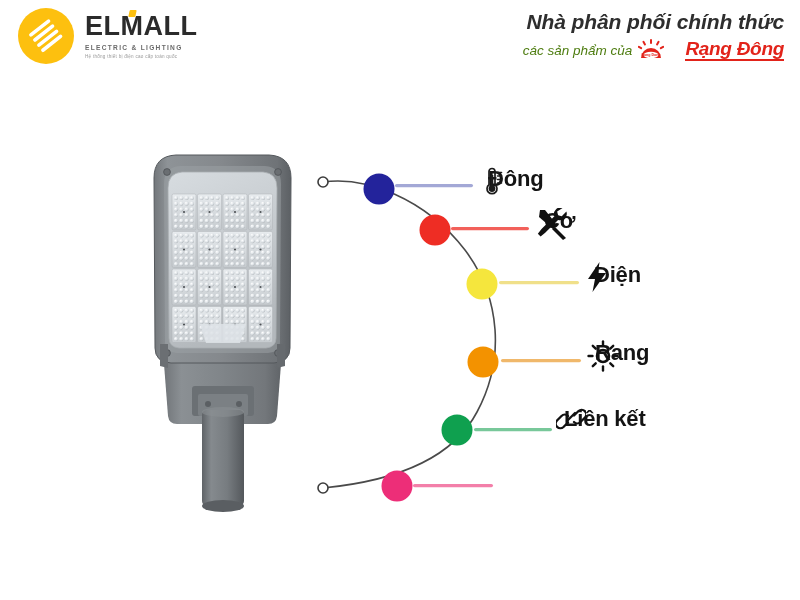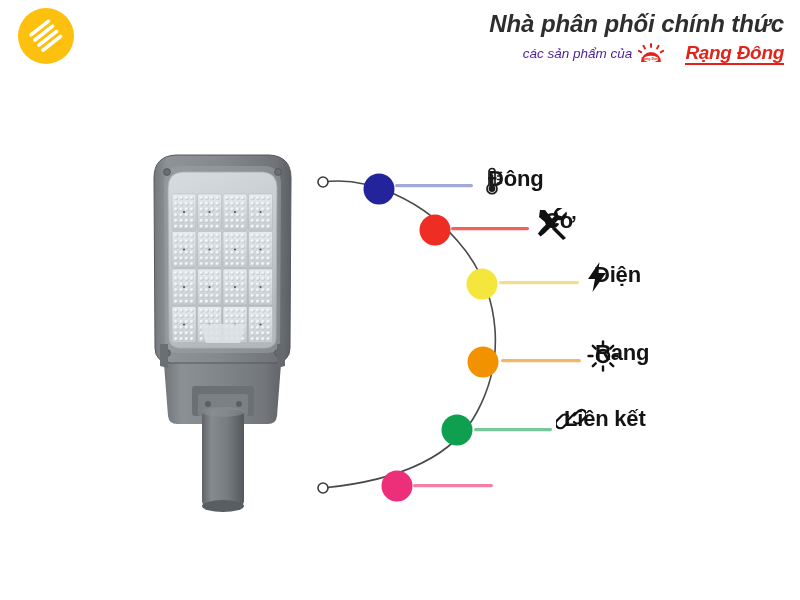--- a/index.html
+++ b/index.html
@@ -21,24 +21,24 @@
   .brand-text { margin-left: 11px; display: flex; flex-direction: column; justify-content: center; }
   .brand-name { font-size: 27px; font-weight: 700; letter-spacing: 0.5px; color: #2b2b2b;
                 line-height: 1; position: relative; font-family: "Liberation Sans", sans-serif; }
   .brand-sub { font-size: 6.6px; letter-spacing: 1.3px; color: #6a6a6a; margin-top: 4px;
                font-weight: 600; }
   .brand-tag { font-size: 4.6px; letter-spacing: 0.25px; color: #9a9a9a; margin-top: 3px; }
   .brand-dot { position: absolute; width: 7px; height: 7px; background: #FDC00F;
                border-radius: 1px; transform: skewX(-12deg); top: -3px; left: 44px; }
 
   .distributor { position: absolute; right: 16px; top: 10px; text-align: right; }
-  .dist-line1 { font-size: 24px; font-weight: 700; font-style: italic; color: #2e2e2e;
+  .dist-line1 { font-size: 21px; font-weight: 700; font-style: italic; color: #2e2e2e;
                 letter-spacing: -0.1px; line-height: 1.15; }
   .dist-line2 { display: flex; align-items: center; justify-content: flex-end; margin-top: 5px; gap: 6px; }
-  .dist-prefix { font-size: 13.5px; font-style: italic; color: #4c1d95; }
+  .dist-prefix { font-size: 13.5px; font-style: italic; color: #4d7c0f; }
   .rd-logo { display: flex; align-items: center; gap: 21px; }
   .rd-sun { position: relative; width: 26px; height: 22px; flex: 0 0 auto; }
   .rd-text { font-size: 19px; font-weight: 700; font-style: italic; color: #E2231A;
              letter-spacing: -0.3px; border-bottom: 2px solid #E2231A; line-height: 1.05;
              padding-bottom: 0px; }
 
   
   .lamp-wrap { position: absolute; left: 140px; top: 148px; width: 165px; height: 368px; }
 
   
@@ -62,20 +62,25 @@
       <div class="brand-mark">
         <svg width="56" height="56" viewBox="0 0 56 56">
           <circle cx="28" cy="28" r="27" fill="#FDC00F"></circle>
           <g transform="rotate(-38 28 28)">
             <rect x="15" y="16" width="26" height="3.6" rx="1.8" fill="#ffffff"></rect>
             <rect x="15" y="22.5" width="26" height="3.6" rx="1.8" fill="#ffffff"></rect>
             <rect x="15" y="29" width="26" height="3.6" rx="1.8" fill="#ffffff"></rect>
             <rect x="15" y="35.5" width="26" height="3.6" rx="1.8" fill="#ffffff"></rect>
           </g>
         </svg>
+      </div>
+      <div class="brand-text">
+        <div class="brand-name">ELMALL<span class="brand-dot"></span></div>
+        <div class="brand-sub">ELECTRIC &amp; LIGHTING</div>
+        <div class="brand-tag">Hệ thống thiết bị điện cao cấp toàn quốc</div>
       </div>
     </div>
 
     <div class="distributor">
       <div class="dist-line1">Nhà phân phối chính thức</div>
       <div class="dist-line2">
         <span class="dist-prefix">các sản phẩm của</span>
         <span class="rd-logo">
           <span class="rd-sun">
             <svg width="26" height="22" viewBox="0 0 26 22">

